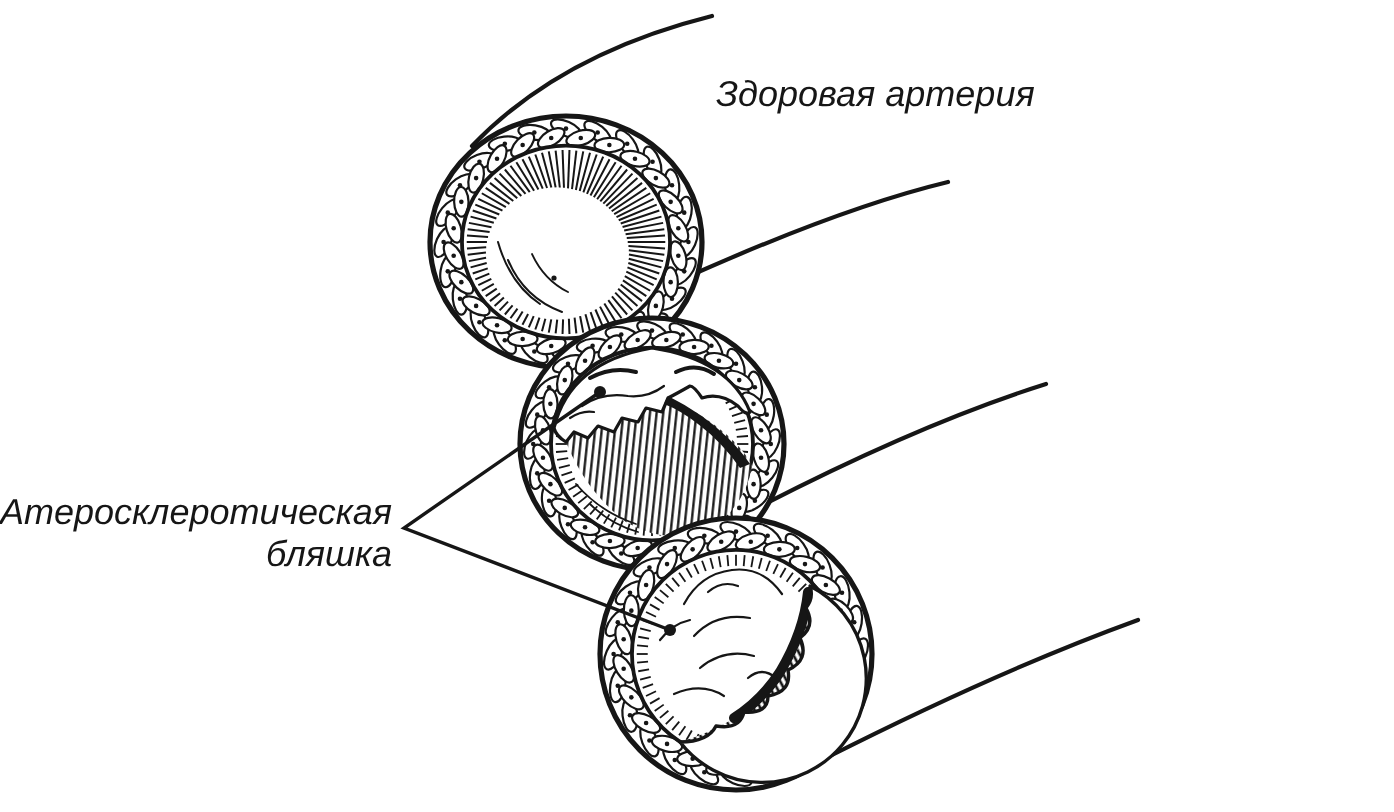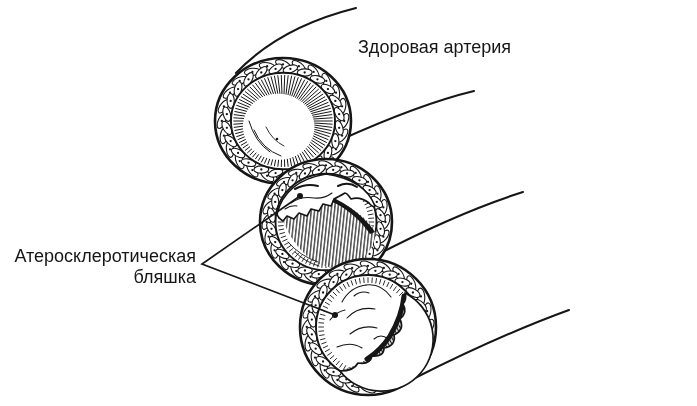--- a/index.html
+++ b/index.html
@@ -1,17 +1,17 @@
 <!DOCTYPE html>
 <html><head>
 <meta charset="utf-8">
 <style>
   html,body{margin:0;padding:0;background:#ffffff;}
   .stage{position:relative;width:697px;height:406px;background:#ffffff;overflow:hidden;
-         font-family:"Liberation Sans", sans-serif;}
+         font-family:"Liberation Sans", sans-serif;font-style:italic;}
   svg{display:block;}
   text{font-family:"Liberation Sans", sans-serif;}
 </style>
 </head>
 <body>
 
 <div class="stage">
 <svg id="diagram" width="697" height="406" viewBox="0 0 697 406">
   <defs>
     <pattern id="hatchV" width="3.3" height="9" patternUnits="userSpaceOnUse" patternTransform="rotate(6)">

